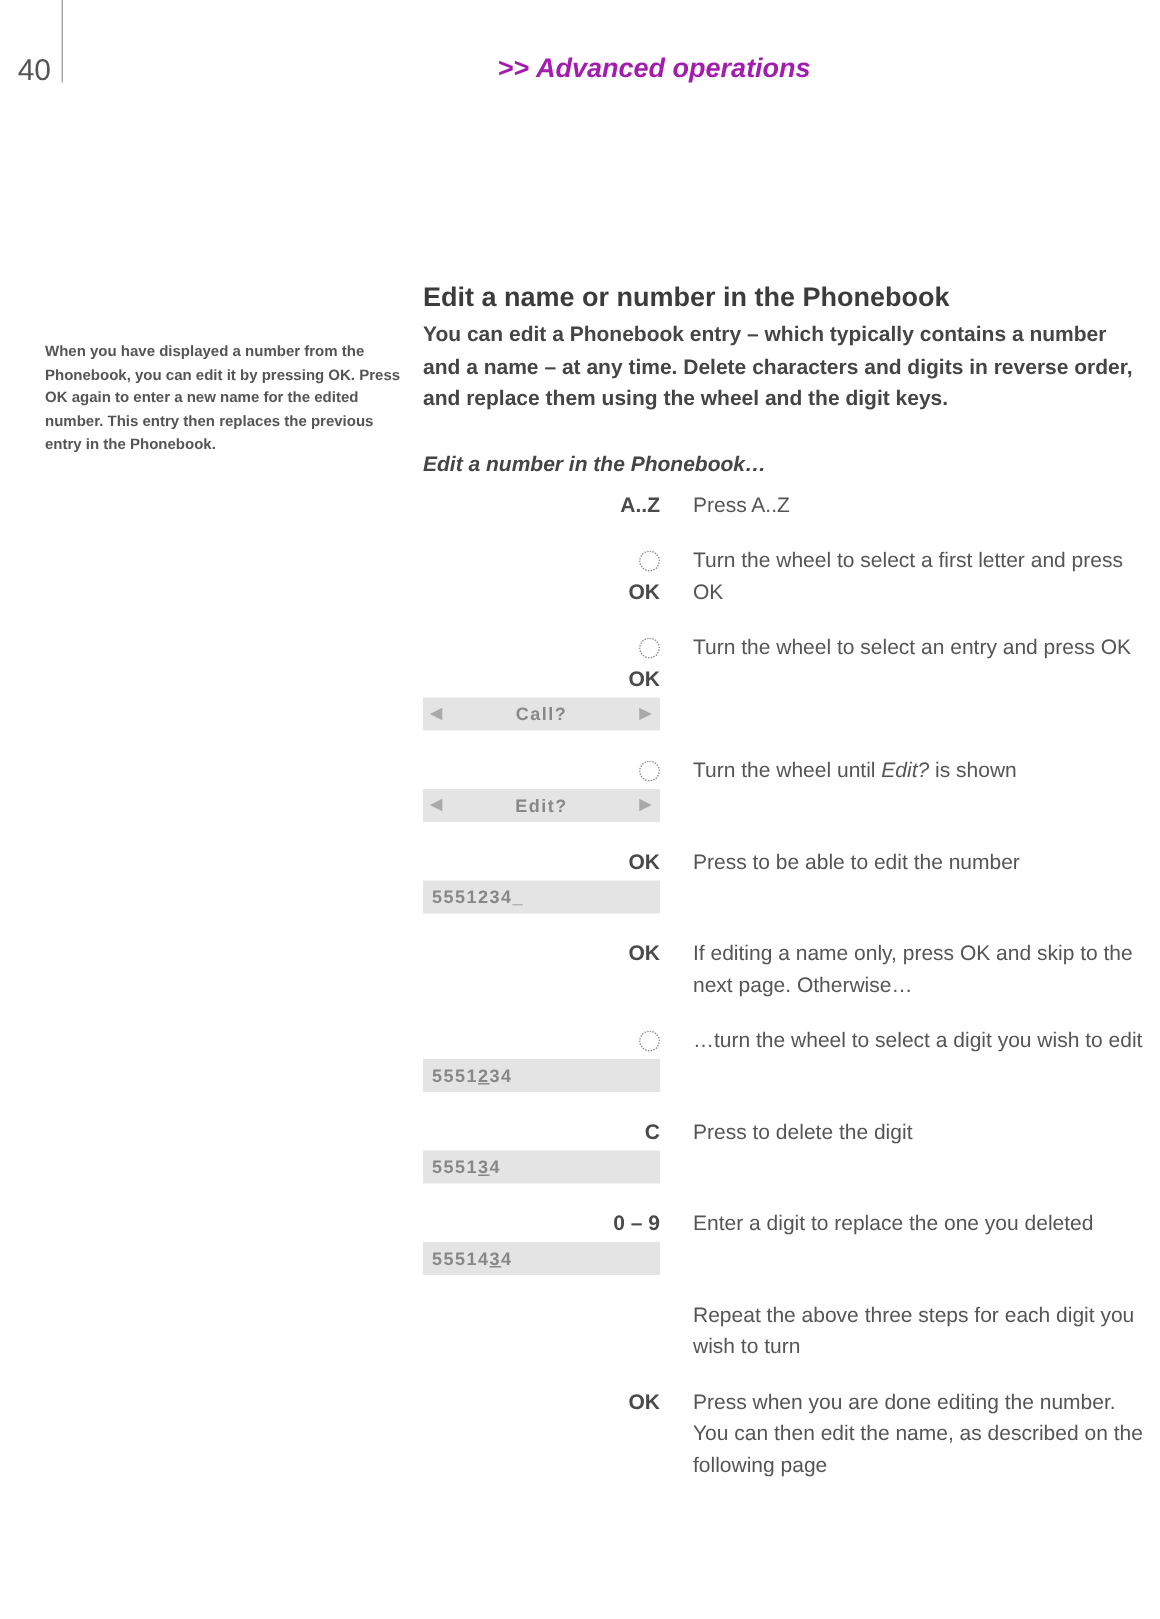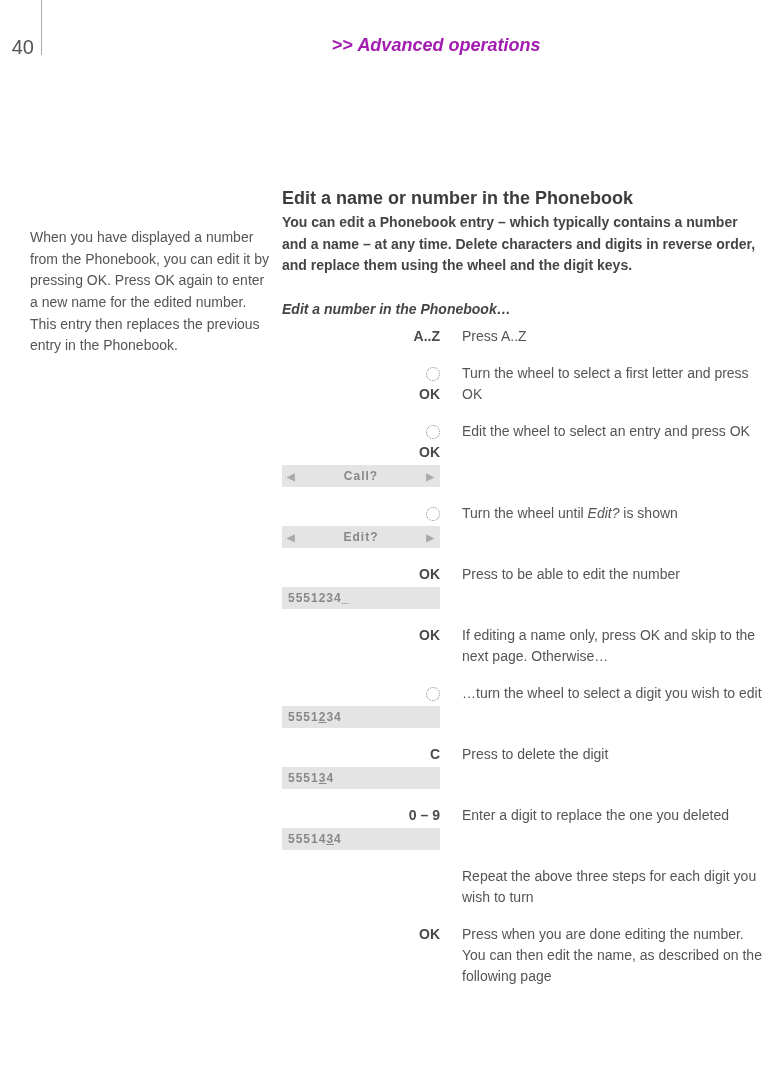--- a/index.html
+++ b/index.html
@@ -38,23 +38,24 @@
     font-weight: 600;
     font-size: 18px;
     color: #a21caf;
   }
   .running-head .chev { font-style: normal; font-weight: 700; }
   .left-col {
     position: absolute;
     top: 227px;
     left: 30px;
     width: 240px;
-    font-size: 14px;
+    font-size: 10px;
     color: #555;
     line-height: 1.55;
+    font-weight: bold;
   }
   .left-col p { margin-bottom: 18px; }
   .main-col {
     position: absolute;
     top: 185px;
     left: 282px;
     width: 480px;
   }
   .main-col h1 {
     font-size: 18px;
@@ -146,21 +147,21 @@
     <tr class="spacer-row">
       <td class="key-col">
         <span class="wheel-icon"></span><br>
         <span>OK</span><br>
         <span class="lcd">
           <span class="tri-l">◀</span>
           <span>Call?</span>
           <span class="tri-r">▶</span>
         </span>
       </td>
-      <td class="desc-col"><span>Edit the wheel to select an entry and press OK</span></td>
+      <td class="desc-col"><span>Turn the wheel to select an entry and press OK</span></td>
     </tr>
 
     <tr class="spacer-row">
       <td class="key-col">
         <span class="wheel-icon"></span><br>
         <span class="lcd">
           <span class="tri-l">◀</span>
           <span>Edit?</span>
           <span class="tri-r">▶</span>
         </span>

